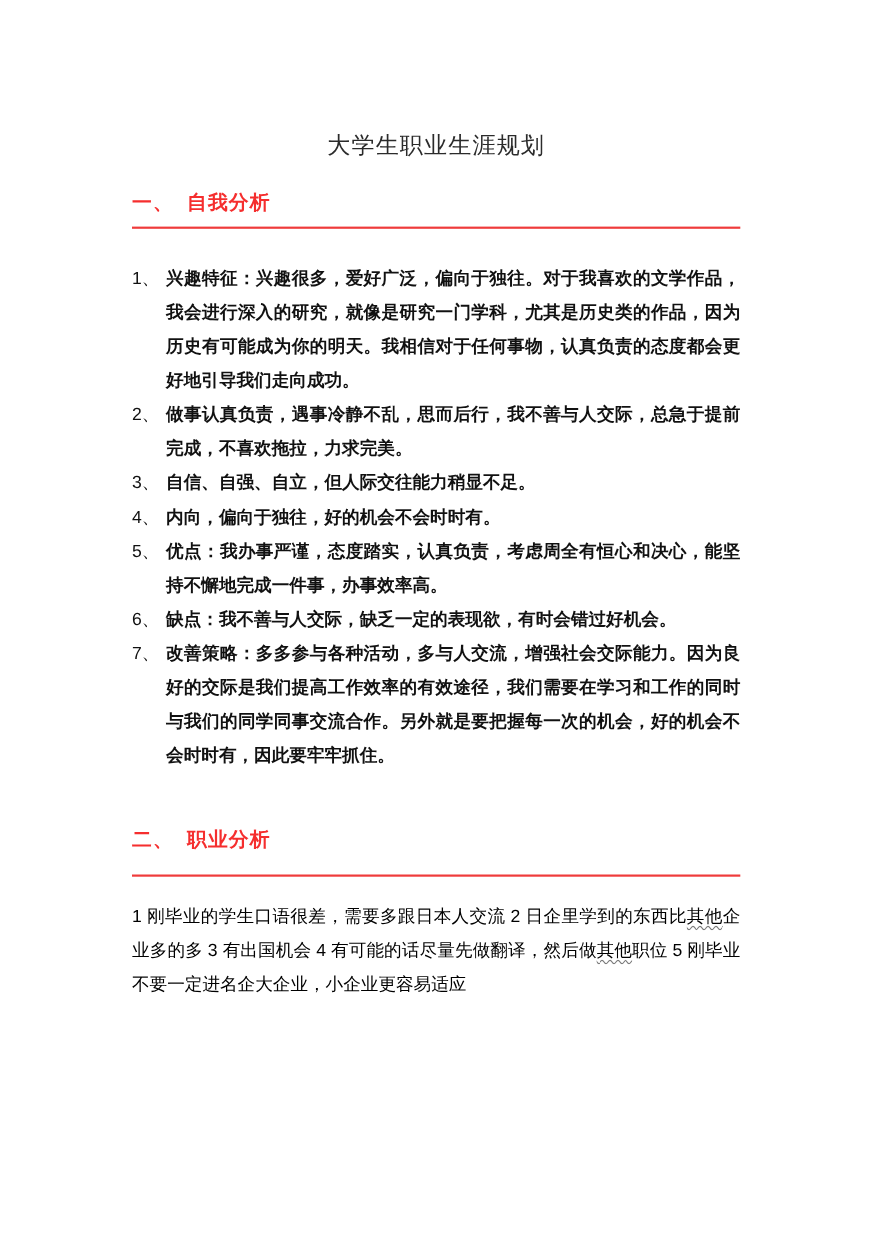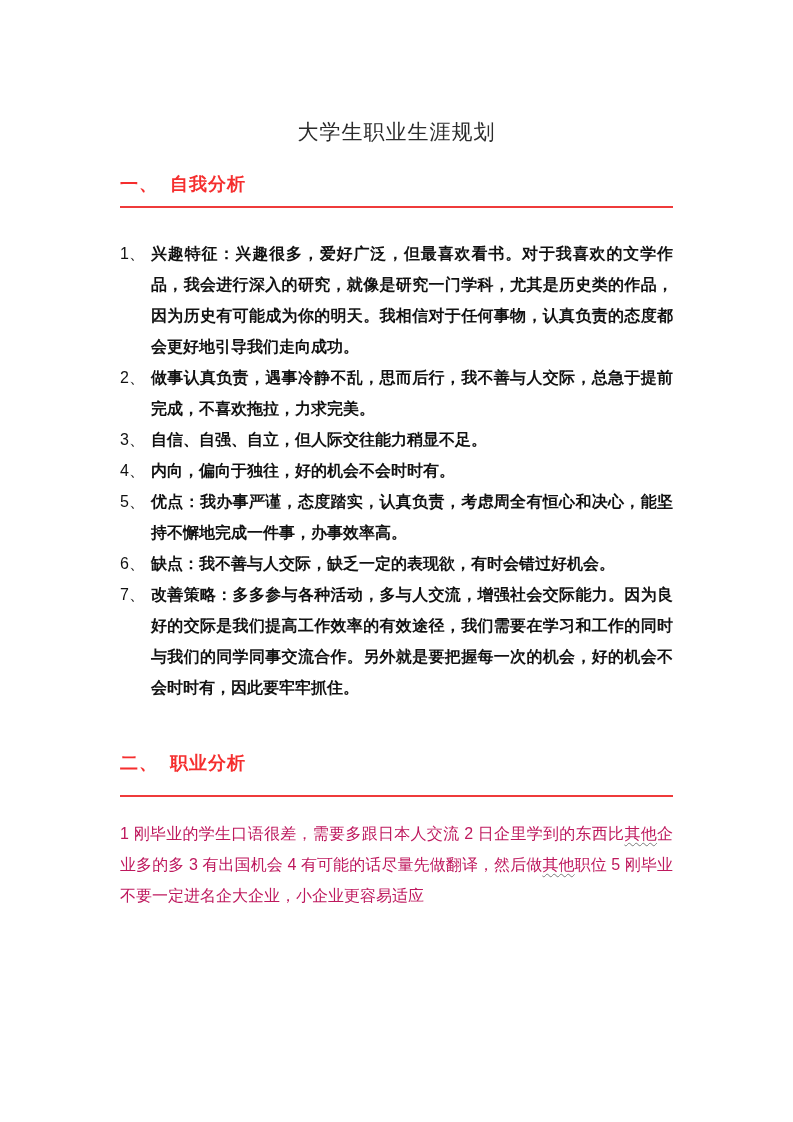--- a/index.html
+++ b/index.html
@@ -79,21 +79,21 @@
     font-weight: normal;
     line-height: 20px;
     color: #222222;
   }
   .job-notes {
     margin-top: 21px;
     font-size: 16px;
     font-weight: normal;
     line-height: 31px;
     text-align: justify;
-    color: #be185d;
+    color: #000000;
   }
   .spellcheck-underline {
     text-decoration: underline;
     text-decoration-style: wavy;
     text-decoration-thickness: 1px;
     text-underline-offset: 3px;
     text-decoration-color: #7a7a7a;
   }
   .job-label-2 { margin-top: 20px; text-decoration: underline; }
   .job-value-2 {
@@ -114,21 +114,21 @@
 
     <div class="sec-heading sec-heading-1">
       <span class="sec-num">一、</span>
       <span class="sec-title">自我分析</span>
     </div>
     <hr class="sec-rule">
 
     <div class="num-list">
       <div class="num-item">
         <span class="li-num">1、</span>
-        <span class="li-text">兴趣特征：兴趣很多，爱好广泛，但最喜欢看书。对于我喜欢的文学作品，我会进行深入的研究，就像是研究一门学科，尤其是历史类的作品，因为历史有可能成为你的明天。我相信对于任何事物，认真负责的态度都会更好地引导我们走向成功。</span>
+        <span class="li-text">兴趣特征：兴趣很多，爱好广泛，偏向于独往。对于我喜欢的文学作品，我会进行深入的研究，就像是研究一门学科，尤其是历史类的作品，因为历史有可能成为你的明天。我相信对于任何事物，认真负责的态度都会更好地引导我们走向成功。</span>
       </div>
       <div class="num-item">
         <span class="li-num">2、</span>
         <span class="li-text">做事认真负责，遇事冷静不乱，思而后行，我不善与人交际，总急于提前完成，不喜欢拖拉，力求完美。</span>
       </div>
       <div class="num-item">
         <span class="li-num">3、</span>
         <span class="li-text">自信、自强、自立，但人际交往能力稍显不足。</span>
       </div>
       <div class="num-item">

